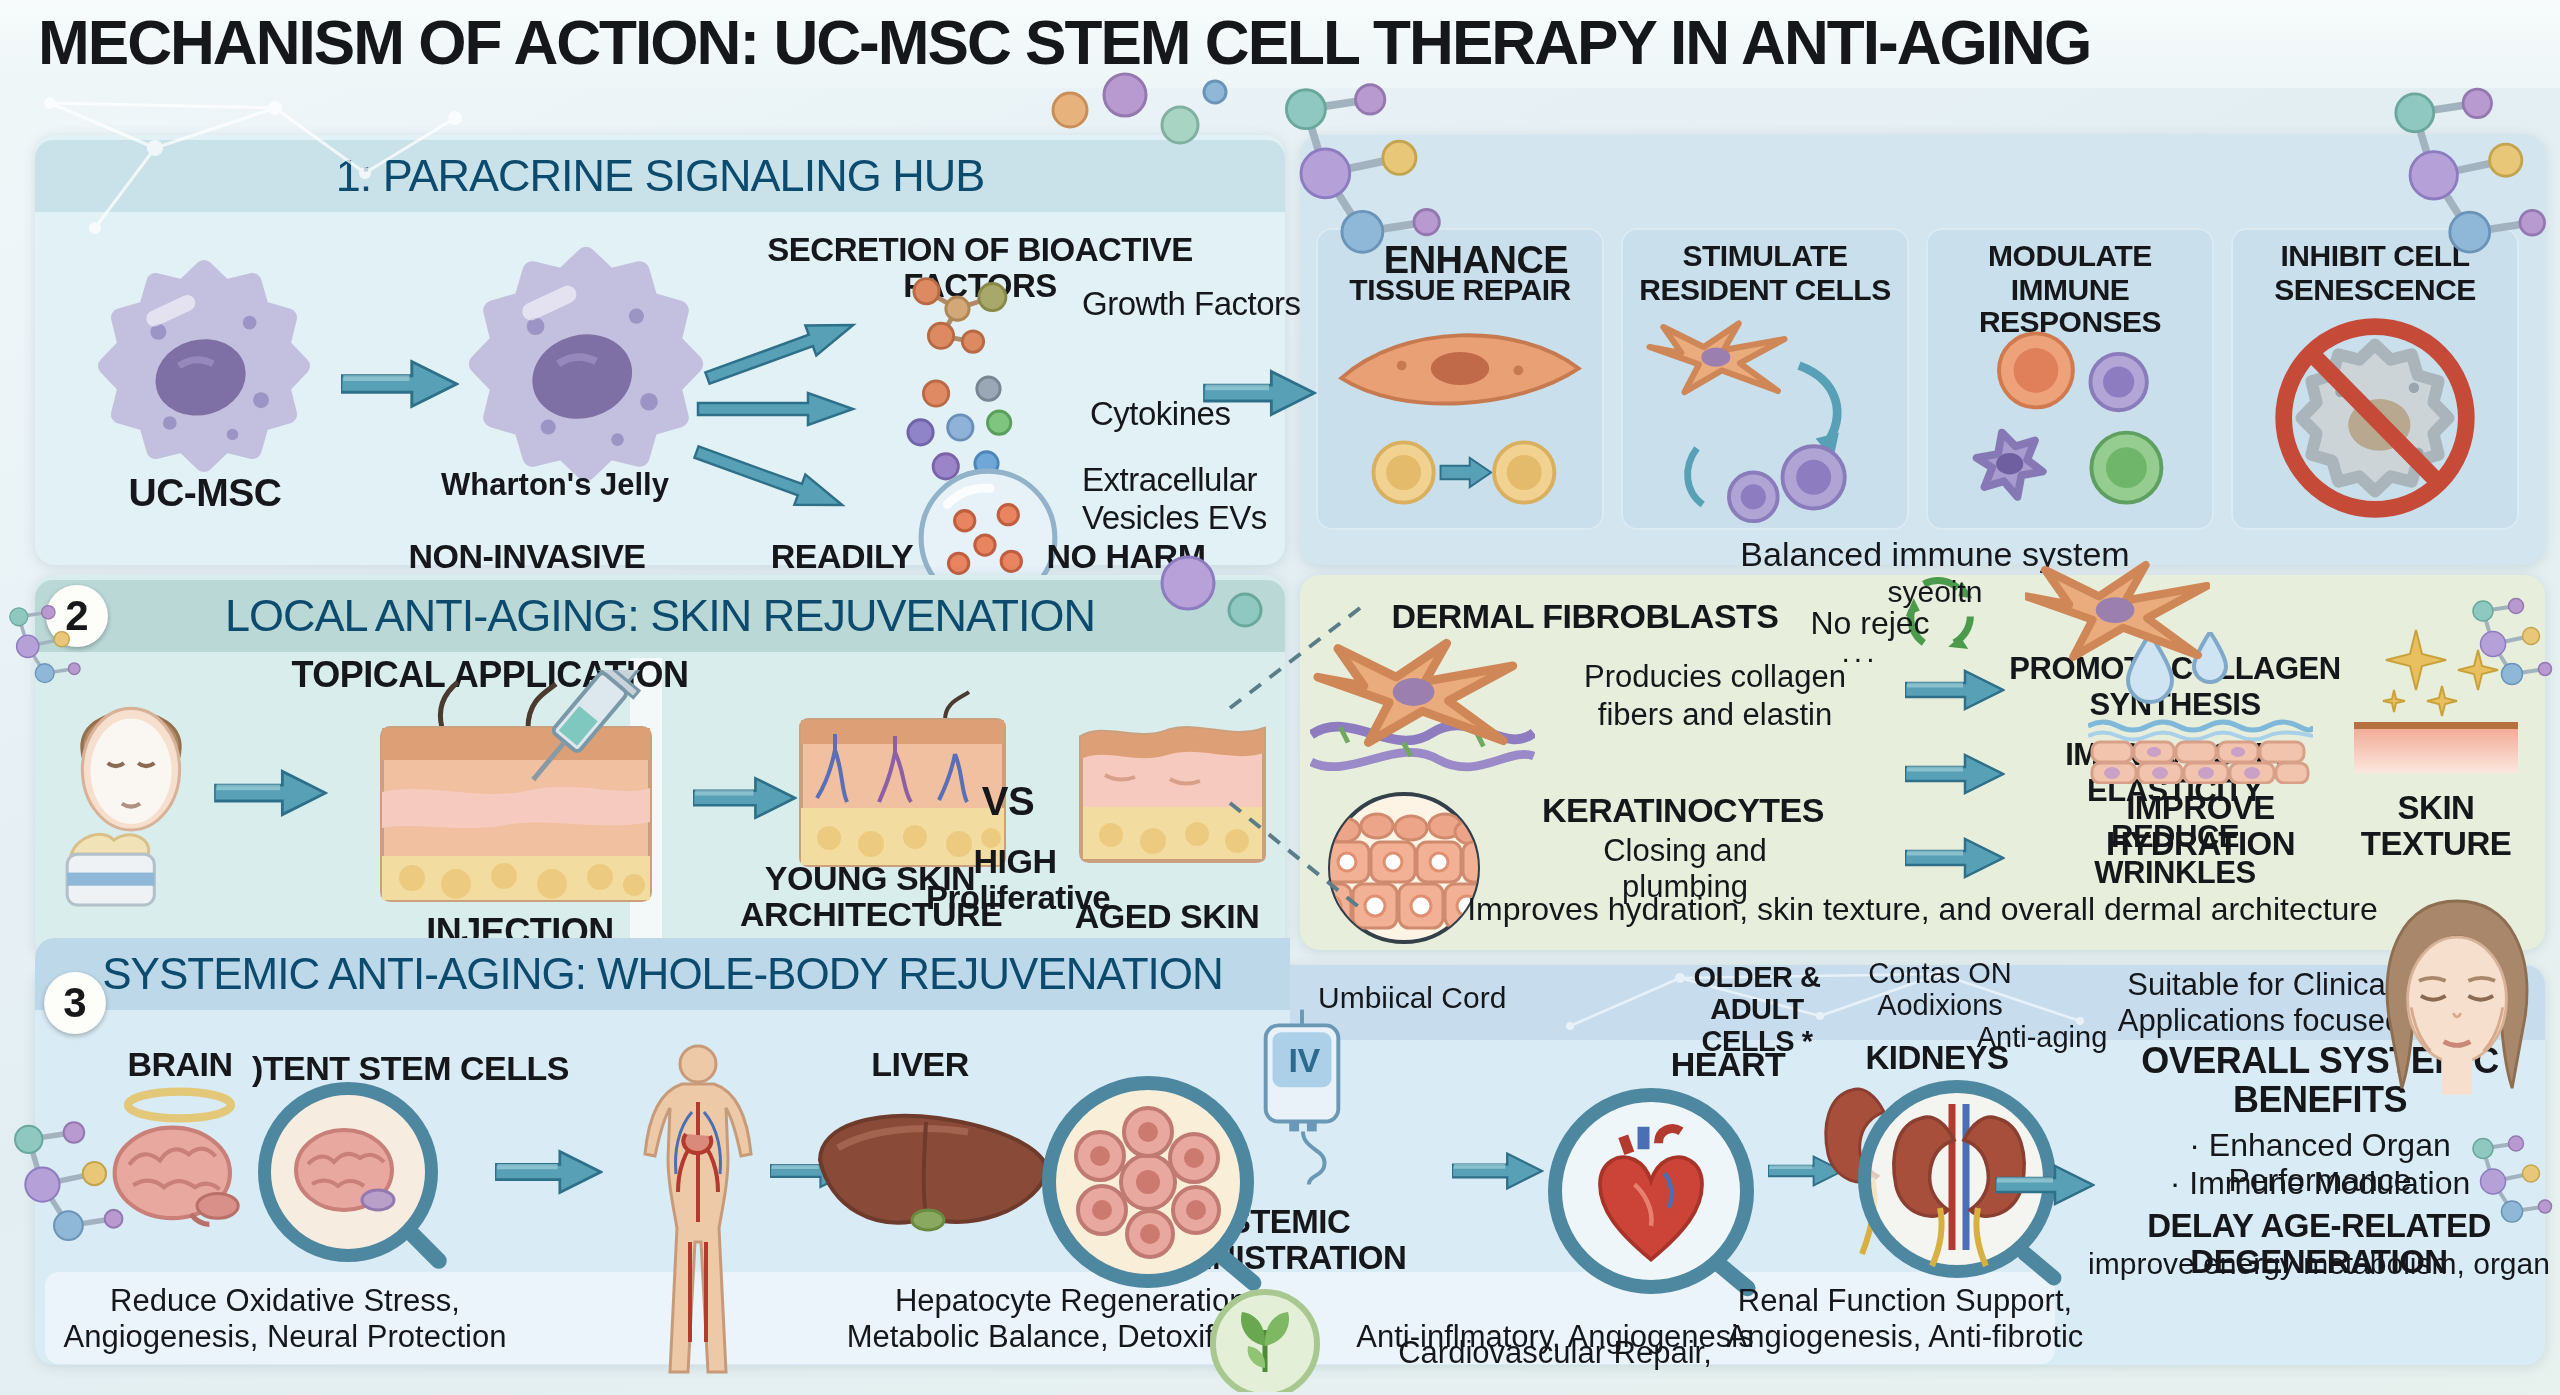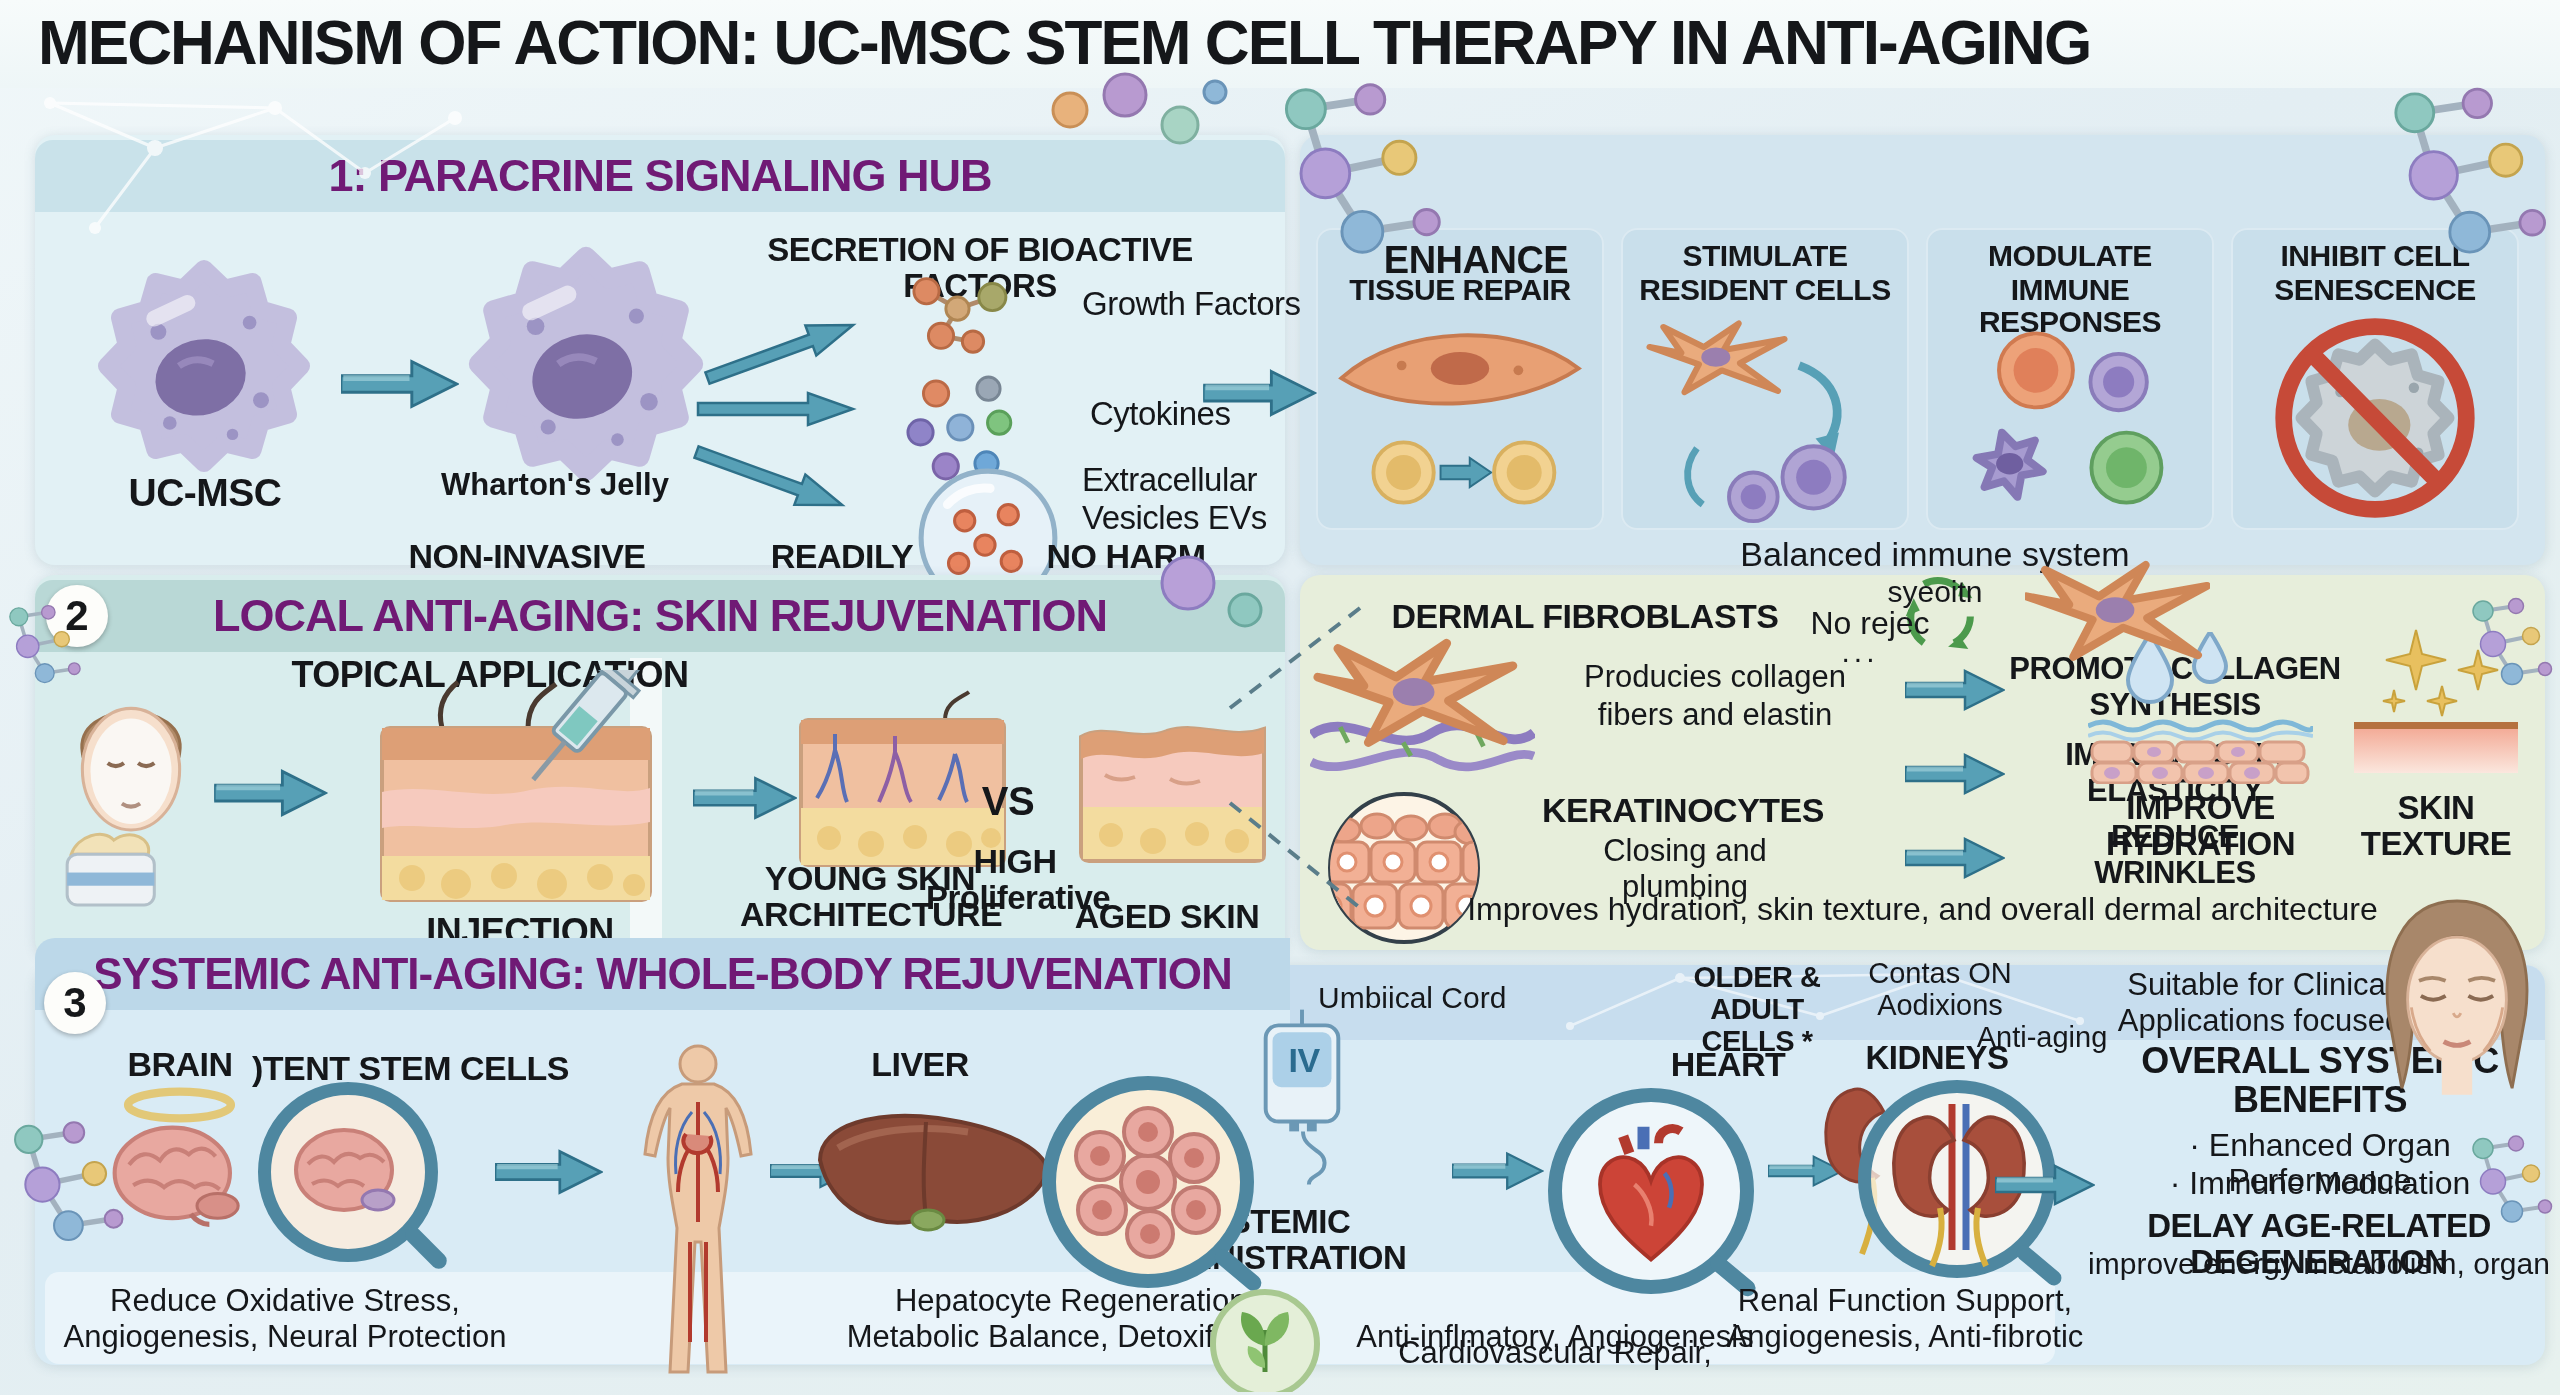--- a/index.html
+++ b/index.html
@@ -5,21 +5,21 @@
 *{box-sizing:border-box}
 html,body{margin:0;padding:0;background:#cfd8dc}
 body{font-family:"Liberation Sans",sans-serif}
 .stage{position:relative;width:2560px;height:1395px;overflow:hidden;color:#16181a;
   background:linear-gradient(155deg,#f0f7f9 0%,#e3eef3 45%,#e7f1ee 100%)}
 .abs{position:absolute}
 .t{position:absolute;font-weight:bold;color:#15171a;text-align:center;line-height:1.08;letter-spacing:-0.5px}
 .tn{font-weight:normal;letter-spacing:0}
 .tl{text-align:left}
 .panel{position:absolute;border-radius:20px;box-shadow:0 2px 12px rgba(80,115,135,.18)}
-.hbar{position:absolute;display:flex;align-items:center;justify-content:center;font-weight:bold;letter-spacing:-1px;color:#701a75}
+.hbar{position:absolute;display:flex;align-items:center;justify-content:center;font-weight:normal;letter-spacing:-1px;color:#0c4a6e}
 .badge{position:absolute;background:#fdfdfa;border-radius:50%;display:flex;align-items:center;justify-content:center;font-weight:bold;font-size:42px;box-shadow:0 2px 5px rgba(0,0,0,.28);z-index:3}
 .card{position:absolute;background:#c9dfeb;border-radius:16px;box-shadow:inset 0 0 0 2px rgba(255,255,255,.35)}
 .z2{z-index:2}.z3{z-index:3}.z4{z-index:4}
 .bullet::before{content:"· "}
 .titlebar{position:absolute;left:0;top:0;width:2560px;height:88px;background:linear-gradient(180deg,#f7fbfb,#eef6f7)}
 </style>
 </head>
 <body>
 
 <svg width="0" height="0" style="position:absolute">

